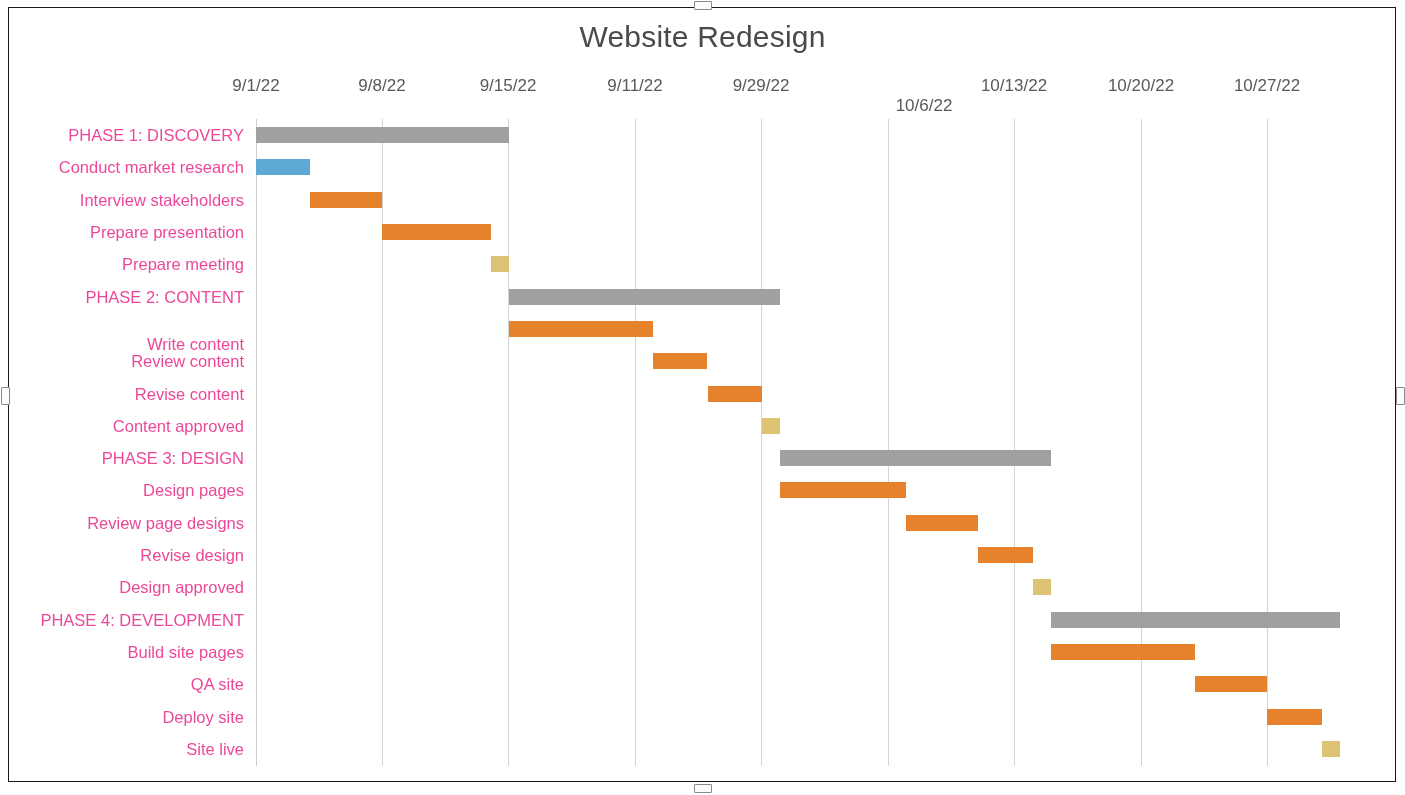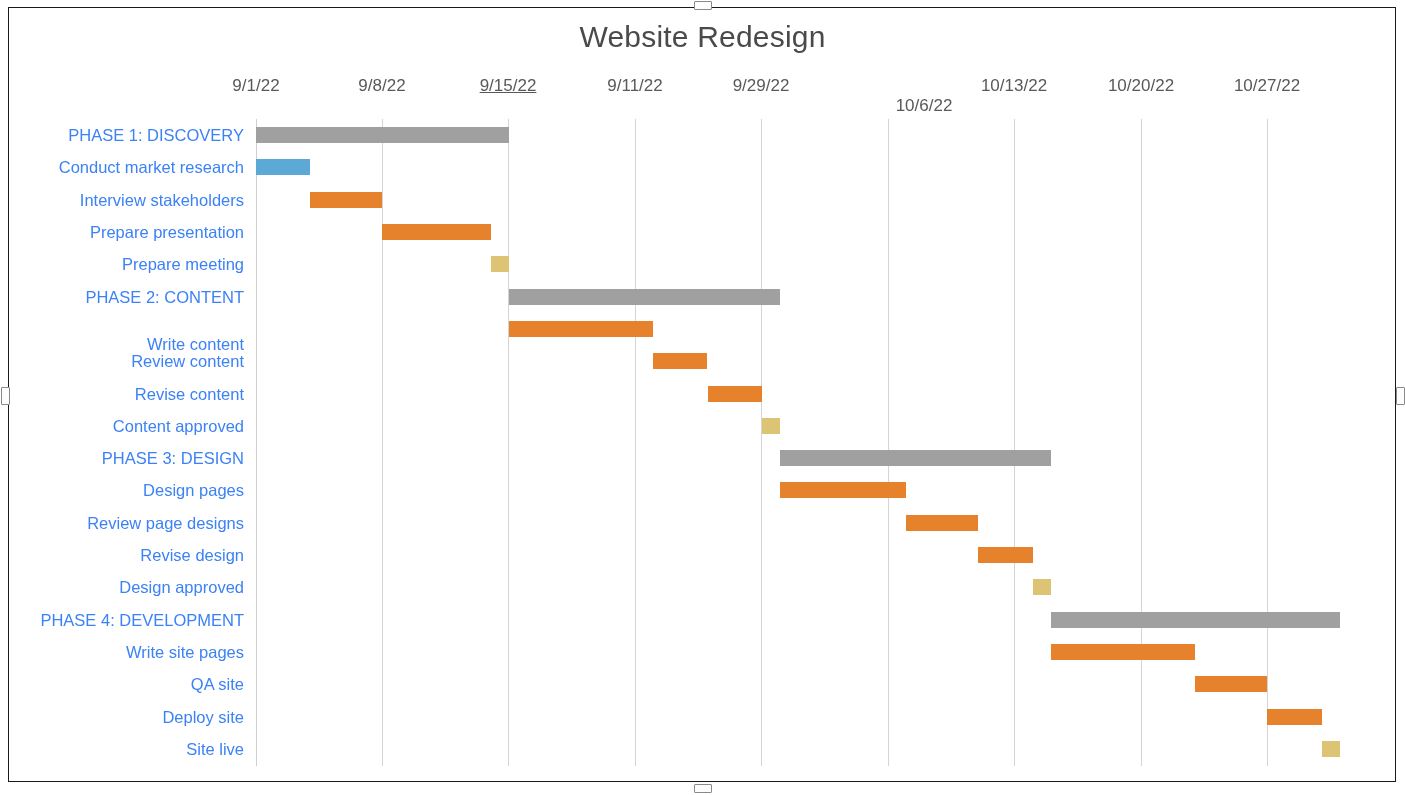--- a/index.html
+++ b/index.html
@@ -26,21 +26,21 @@
     transform:translateX(-50%);white-space:nowrap;}
 
   
   #plot{position:absolute;left:256px;top:119px;width:1084px;height:647px;}
   .gridline{position:absolute;top:0;bottom:0;width:1px;background:#d4d4d4;}
   .gridline.first{background:#cfcfcf;}
 
   
   #labels{position:absolute;left:0px;top:119px;width:244px;height:647px;}
   .row-label{position:absolute;right:0;width:244px;text-align:right;
-    font-size:16.5px;color:#3b82f6;white-space:nowrap;line-height:1;}
+    font-size:16.5px;color:#ec4899;white-space:nowrap;line-height:1;}
 
   
   .bar{position:absolute;height:16px;}
   .bar.phase{background:#a0a0a0;}
   .bar.task{background:#e5822b;}
   .bar.milestone{background:#ddc474;}
   .bar.start{background:#5ca9d6;}
 </style>
 </head>
 <body>
@@ -52,21 +52,21 @@
   <div class="handle h-top"></div>
   <div class="handle h-bottom"></div>
   <div class="handle h-left"></div>
   <div class="handle h-right"></div>
 
   <div id="chart-title">Website Redesign</div>
 
   <div id="axis-labels">
       <div class="axis-tick" style="left: 256px;">9/1/22</div>
       <div class="axis-tick" style="left: 382px;">9/8/22</div>
-      <div class="axis-tick" style="left: 508px; text-decoration: underline;">9/15/22</div>
+      <div class="axis-tick" style="left: 508px;">9/15/22</div>
       <div class="axis-tick" style="left: 635px;">9/11/22</div>
       <div class="axis-tick" style="left: 761px;">9/29/22</div>
       <div class="axis-tick" style="left: 924px; margin-top: 20px;">10/6/22</div>
       <div class="axis-tick" style="left: 1014px;">10/13/22</div>
       <div class="axis-tick" style="left: 1141px;">10/20/22</div>
       <div class="axis-tick" style="left: 1267px;">10/27/22</div>
     </div>
 
   <div id="labels">
       <div class="row-label" style="top: 8.15px;">PHASE 1: DISCOVERY</div>
@@ -78,21 +78,21 @@
       <div class="row-label" style="top: 217px;">Write content</div>
       <div class="row-label" style="top: 234.25px;">Review content</div>
       <div class="row-label" style="top: 266.55px;">Revise content</div>
       <div class="row-label" style="top: 298.85px;">Content approved</div>
       <div class="row-label" style="top: 331.15px;">PHASE 3: DESIGN</div>
       <div class="row-label" style="top: 363.45px;">Design pages</div>
       <div class="row-label" style="top: 395.75px;">Review page designs</div>
       <div class="row-label" style="top: 428.05px;">Revise design</div>
       <div class="row-label" style="top: 460.35px;">Design approved</div>
       <div class="row-label" style="top: 492.65px; padding-left: 44px;">PHASE 4: DEVELOPMENT</div>
-      <div class="row-label" style="top: 524.95px;">Write site pages</div>
+      <div class="row-label" style="top: 524.95px;">Build site pages</div>
       <div class="row-label" style="top: 557.25px;">QA site</div>
       <div class="row-label" style="top: 589.55px; padding-left: 13px;">Deploy site</div>
       <div class="row-label" style="top: 621.85px;">Site live</div>
     </div>
 
   <div id="plot">
     <div id="gridlines">
         <div class="gridline first" style="left: 0px;"></div>
         <div class="gridline" style="left: 126px;"></div>
         <div class="gridline" style="left: 252px;"></div>

